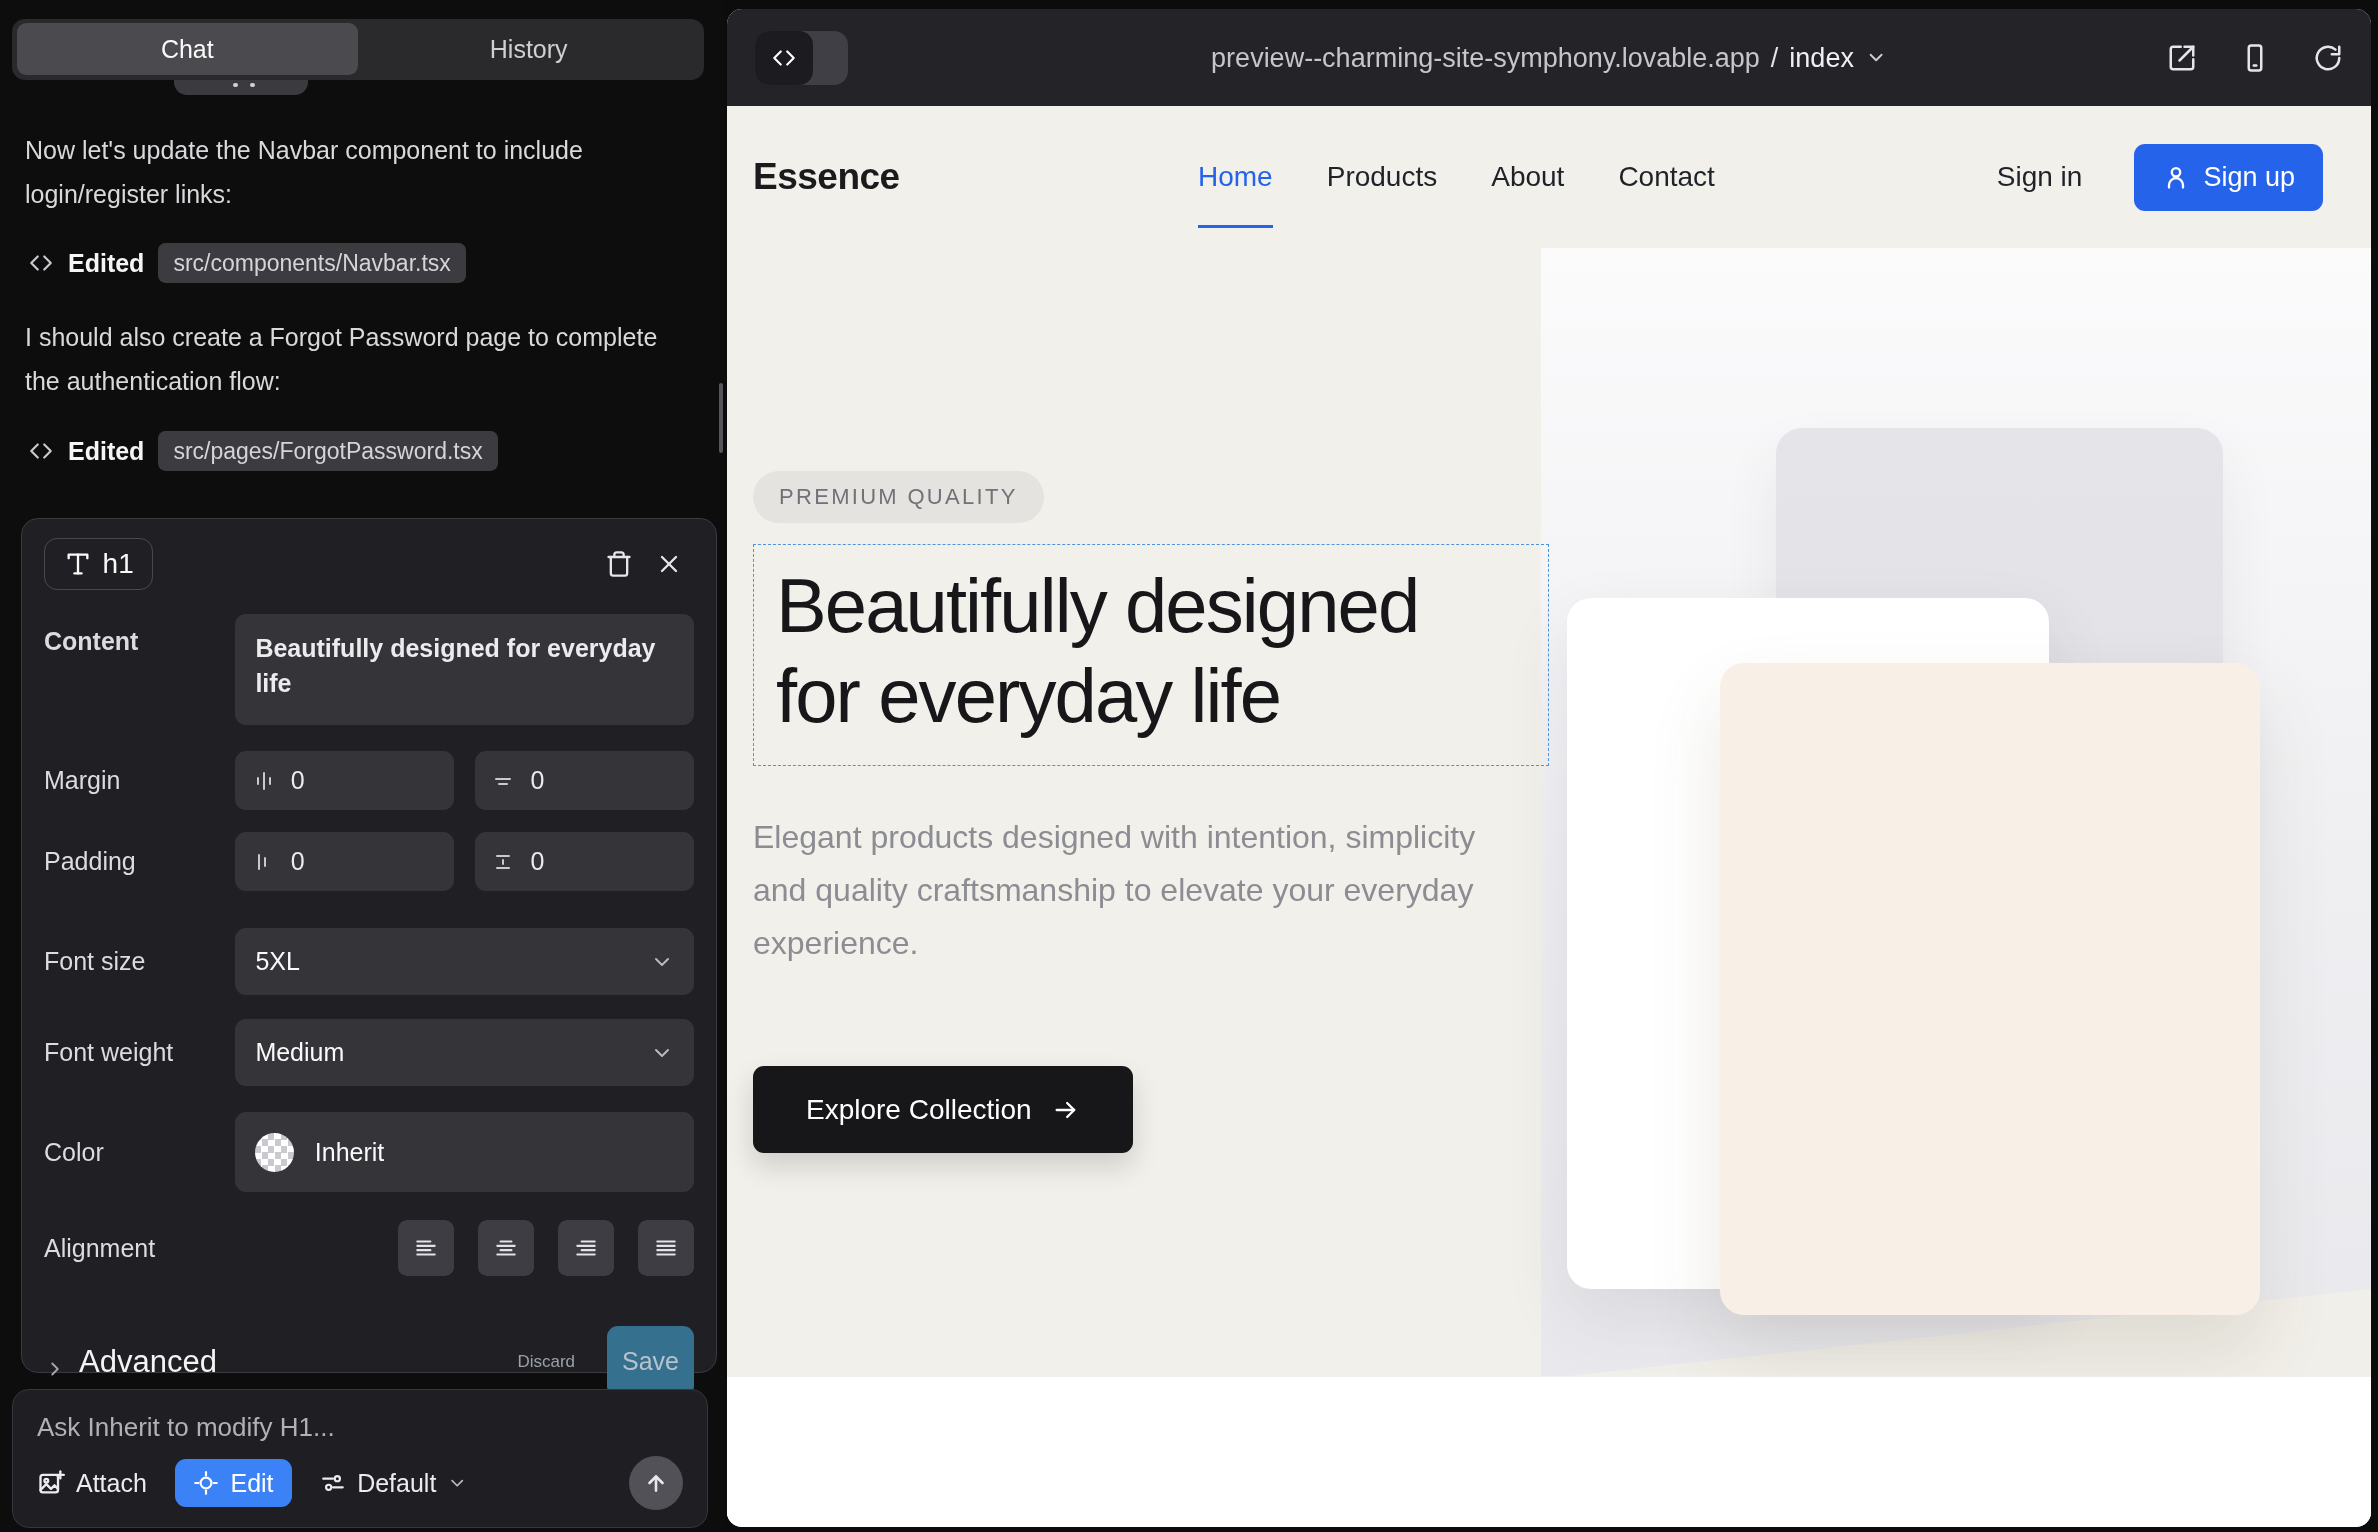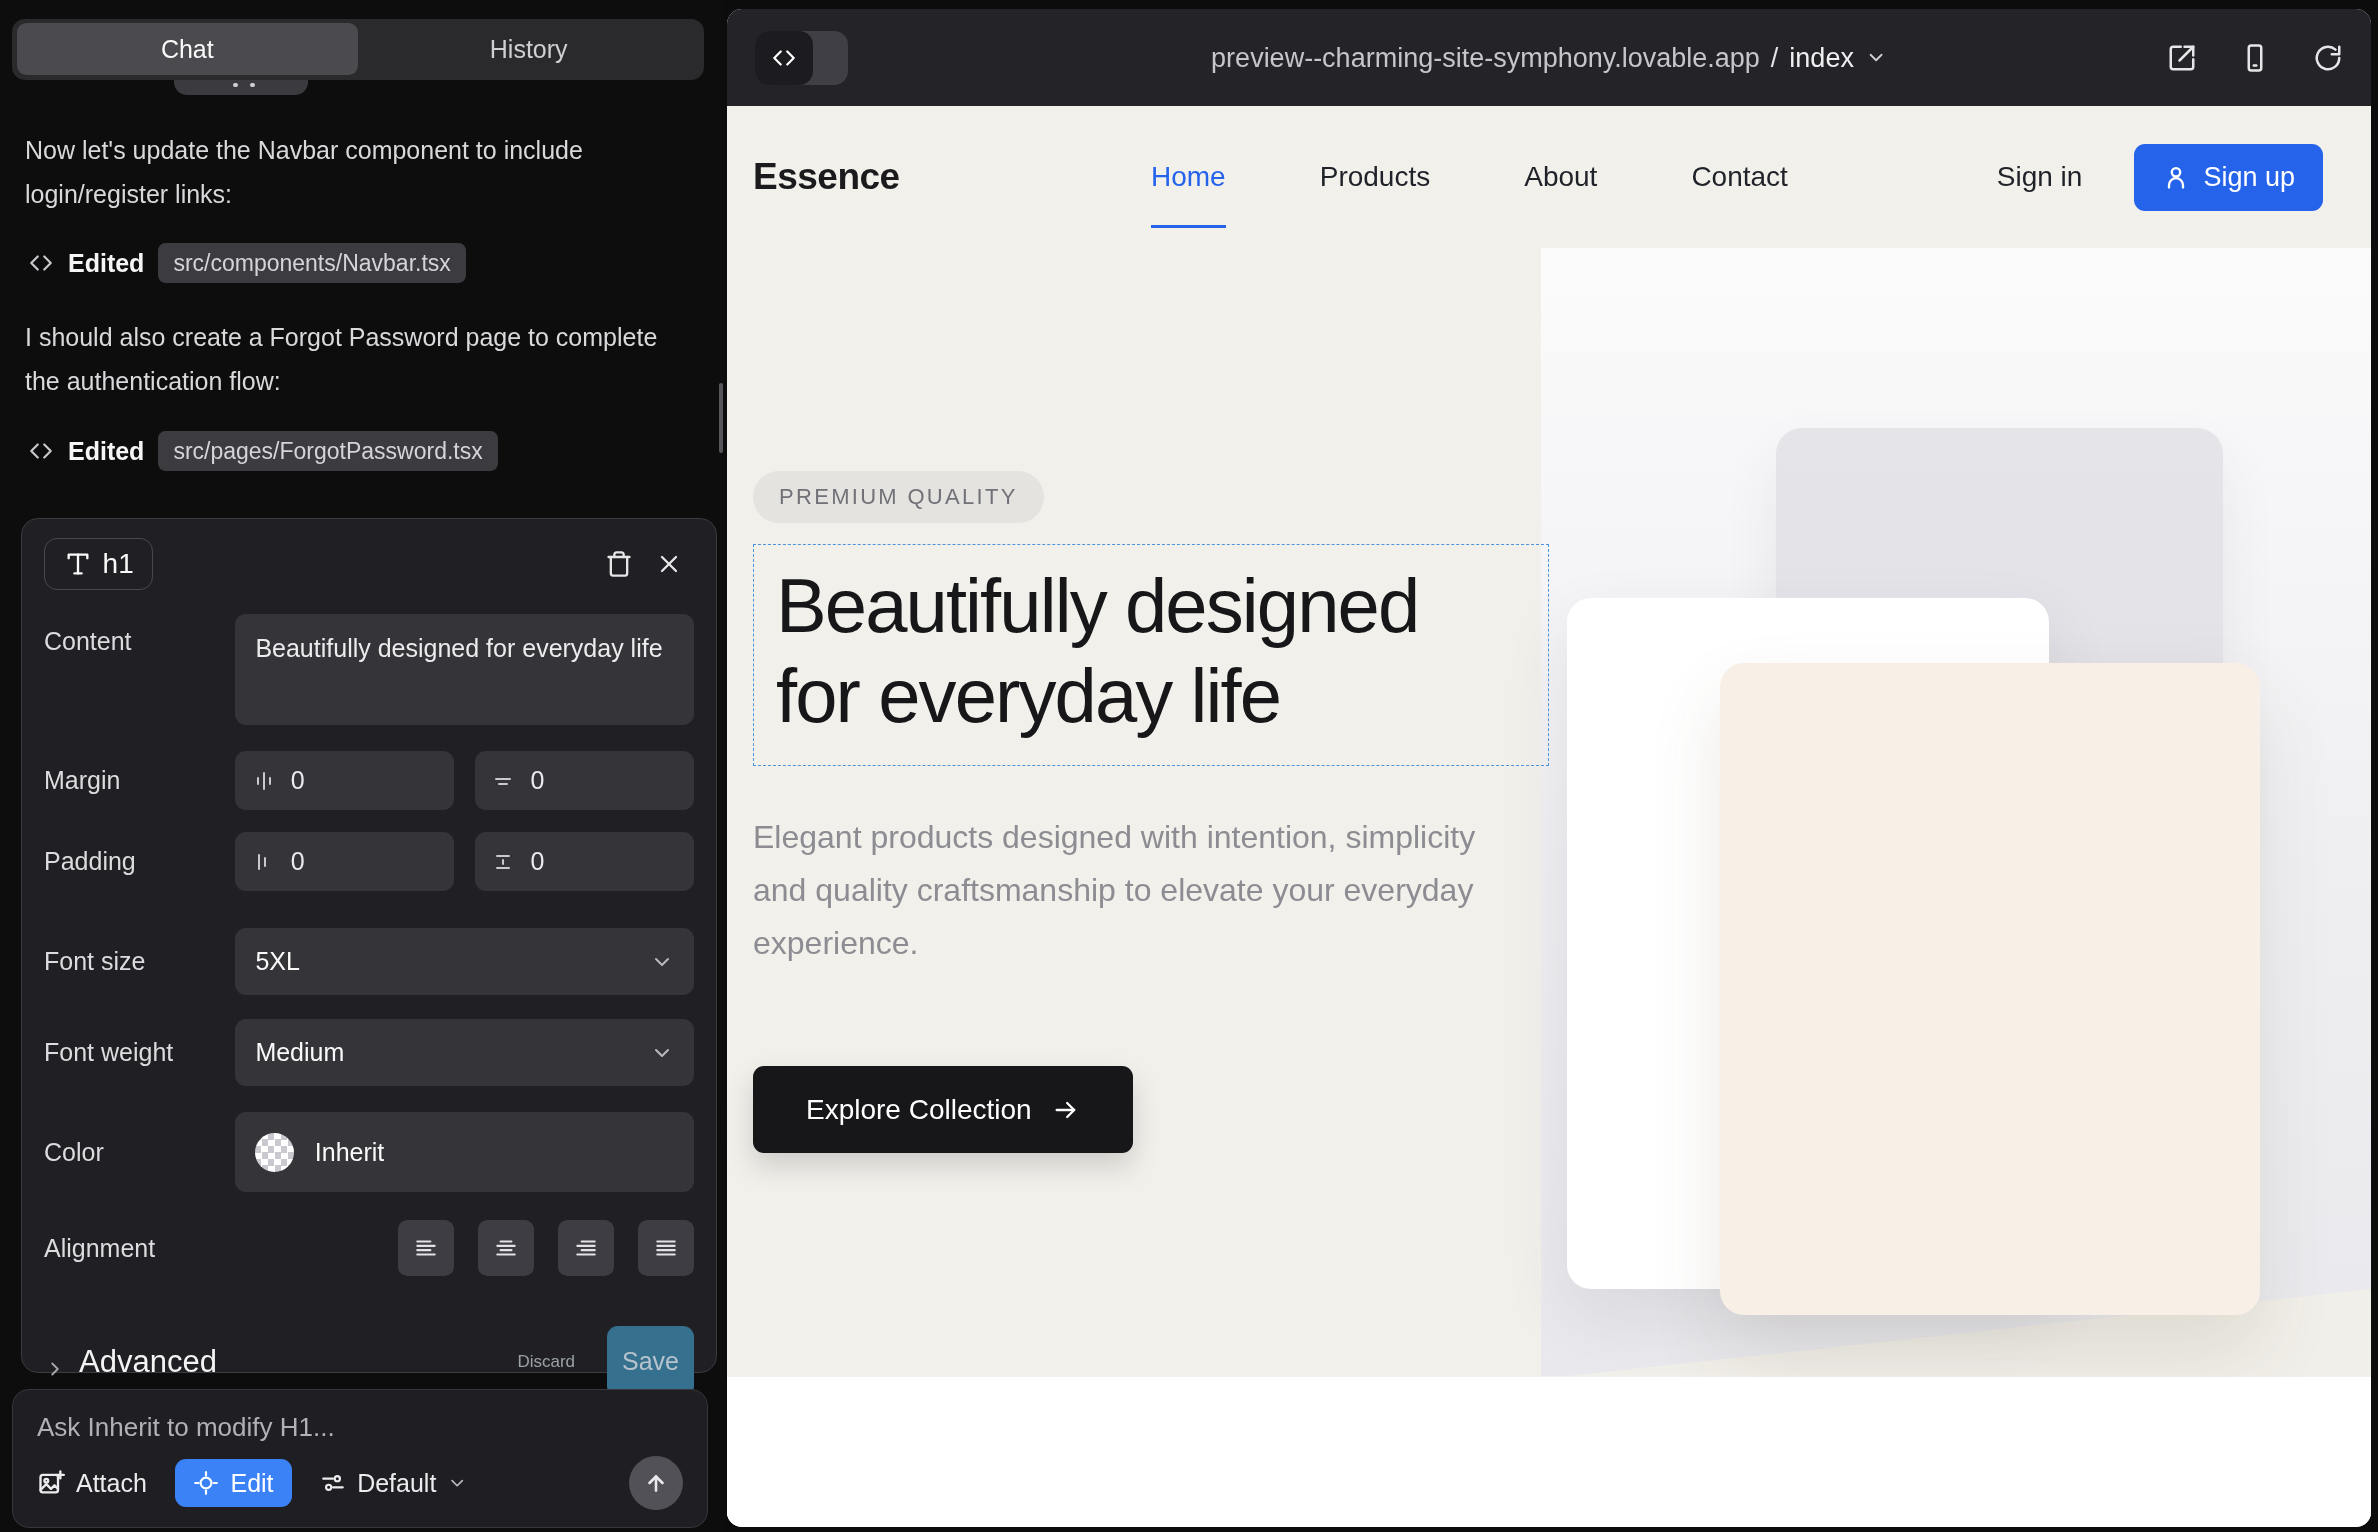--- a/index.html
+++ b/index.html
@@ -30,21 +30,21 @@
   .scroll-thumb { position:absolute; right:0.9px; top:383px; width:4.6px; height:70px; background:#55555b; border-radius:2.8px; }
 
   
   .panel { position:absolute; left:21px; top:518px; width:696px; height:855px; background:#202024; border:0.9px solid #3a3a3f; border-radius:16.7px; padding:18.6px 22px; }
   .panel-head { display:flex; align-items:center; }
   .tag-pill { display:flex; align-items:center; gap:11px; border:0.9px solid #48484e; border-radius:13px; padding:9.3px 18.6px; color:#fafafa; }
   .tag-pill .tag-name { font-size:28px; color:#fafafa; }
   .panel-head .spacer { flex:1; }
   .icon-btn { display:flex; align-items:center; justify-content:center; width:50px; height:50px; color:#e6e6e9; cursor:pointer; }
   .row { display:grid; grid-template-columns:191px 1fr; align-items:center; }
-  .row.top { align-items:start; }
+  .row.top { align-items:start;font-weight:bold; }
   .row-label { font-size:25px; color:#dcdcdf; }
   .row.top .row-label { margin-top:13px; }
   .r-content { margin-top:24px; }
   .textarea { min-height:111px; background:#343439; border-radius:11px; padding:16.7px 20.4px; font-size:25px; line-height:35px; color:#ececee; }
   .r-margin { margin-top:26px; } .r-padding { margin-top:22px; }
   .pair { display:grid; grid-template-columns:1fr 1fr; gap:20.4px; }
   .num-input { height:59px; background:#343439; border-radius:11px; display:flex; align-items:center; gap:15px; padding:0 16.7px; color:#ececee; font-size:25px; }
   .num-input .ic { color:#c9c9ce; display:flex; }
   .r-select { margin-top:37px; }
   .select { height:67px; background:#343439; border-radius:11px; display:flex; align-items:center; padding:0 20.4px; font-size:25px; color:#fafafa; }
@@ -91,21 +91,21 @@
   .gray-half { position:absolute; left:814px; right:0; top:142px; height:1128px; background:linear-gradient(180deg,#fbfbfc 0%,#efeff2 55%,#e9e9ed 100%); }
   .diag { position:absolute; left:0; right:0; bottom:0; height:89px; background:#f1efe9; clip-path:polygon(3% 100%, 100% 2%, 100% 100%); }
 
   .card { position:absolute; }
   .card-gray { left:1049px; top:322px; width:447px; height:411px; border-radius:26px; background:linear-gradient(180deg,#e4e4e9 0%,#e1e1e6 100%); box-shadow:0 28px 56px rgba(60,60,80,.08); }
   .card-white { left:840px; top:492px; width:482px; height:691px; border-radius:24px; background:#ffffff; box-shadow:0 28px 65px rgba(60,60,80,.10); }
   .card-cream { left:993px; top:557px; width:540px; height:652px; border-radius:24px; background:#f8efe7; box-shadow:0 37px 74px rgba(90,70,50,.12); }
 
   .site-nav { position:absolute; left:0; right:0; top:0; height:142px; display:flex; align-items:center; padding:0 48px; z-index:5; }
   .brand { font-size:37px; font-weight:bold; color:#1b1b1e; letter-spacing:-0.5px; margin-left:-22px; }
-  .nav-links { position:absolute; left:424px; top:0; height:142px; display:flex; align-items:center; gap:94px; }
+  .nav-links { position:absolute; left:471px; top:0; height:142px; display:flex; align-items:center; gap:54px; }
   .nav-link { font-size:28px; color:#1f2228; cursor:pointer; }
   .nav-link.active { color:#2563eb; position:relative; }
   .nav-link.active .ul { position:absolute; left:0; right:0; bottom:-35px; height:3.7px; background:#2563eb; }
   .auth { margin-left:auto; display:flex; align-items:center; gap:52px; }
   .signin { font-size:28px; color:#1f2228; cursor:pointer; }
   .signup { display:flex; align-items:center; gap:13px; height:67px; padding:0 28px; background:#2563eb; color:#fff; font-size:27px; border-radius:11px; cursor:pointer; }
 
   .hero { position:absolute; left:26px; top:365px; width:816px; z-index:4; }
   .badge { display:inline-block; background:#e5e3e0; border-radius:927px; padding:13px 26px; font-size:22px; letter-spacing:2.3px; color:#717178; }
   .h1-box { margin-top:20.4px; width:796px; border:1.9px dashed #4e94da; padding:16.7px 22px 24px 22px; }

